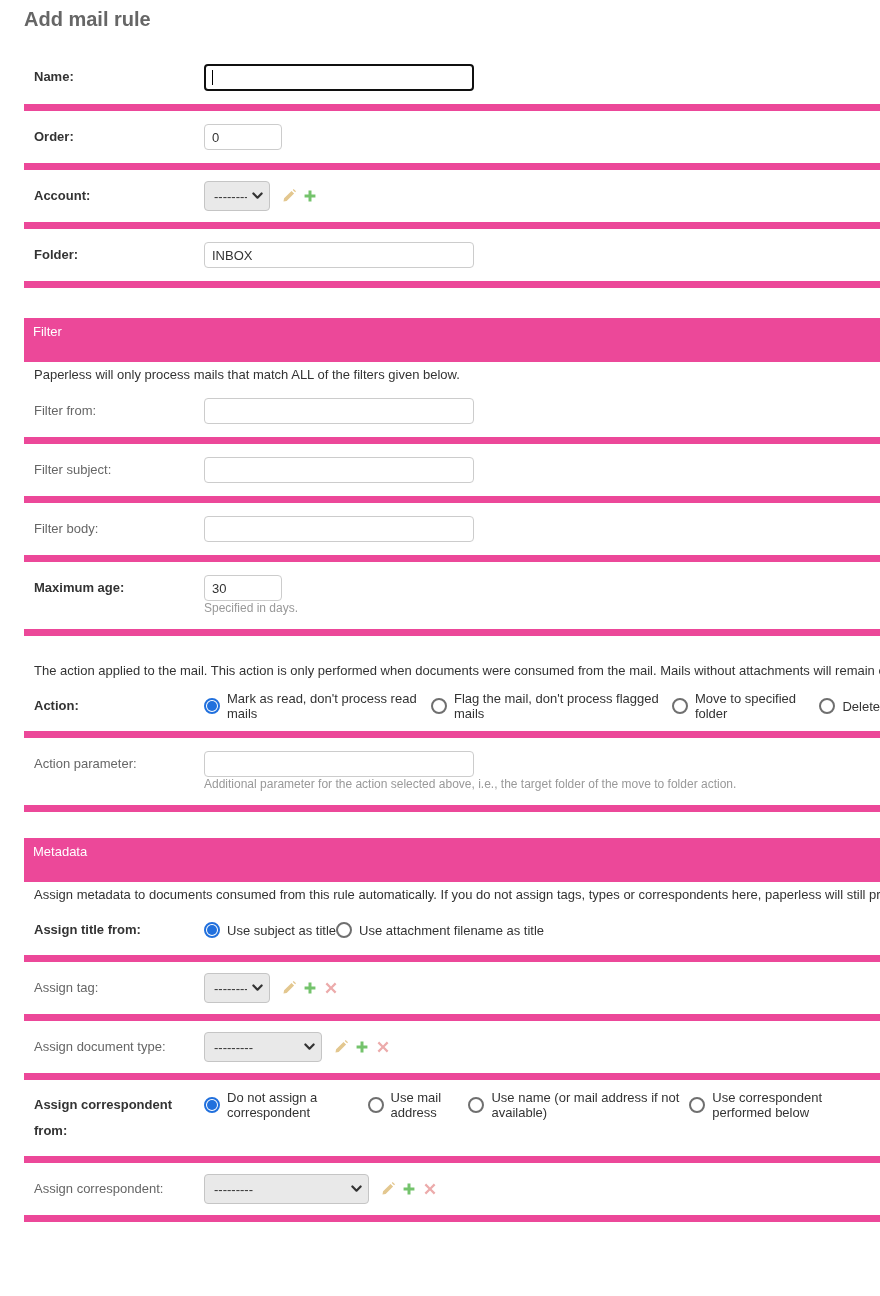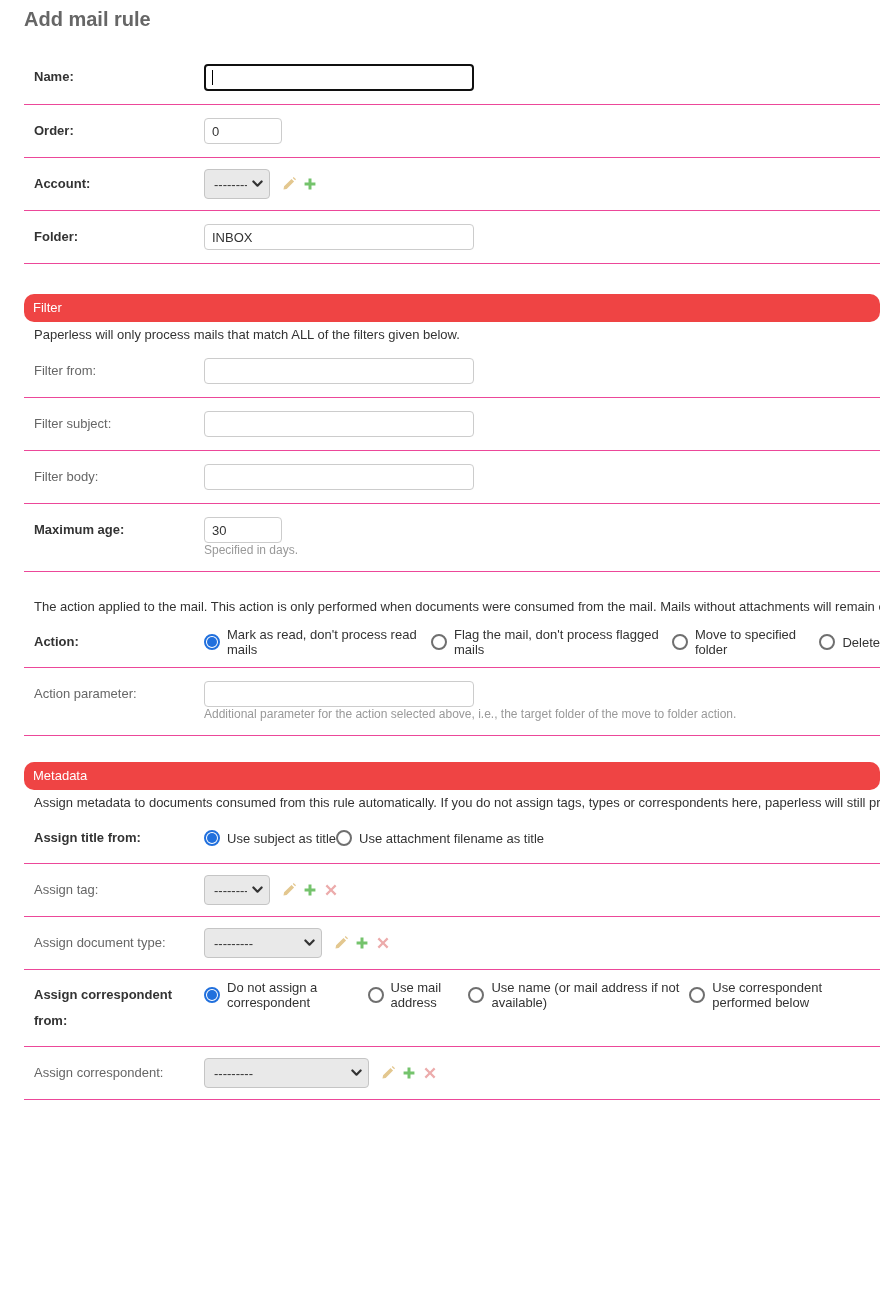--- a/index.html
+++ b/index.html
@@ -5,24 +5,24 @@
   html,body{margin:0;padding:0;background:#fff;}
   body{width:880px;height:1296px;overflow:hidden;
        font-family:"Liberation Sans","DejaVu Sans",sans-serif;font-size:13px;color:#333;}
   .page-title{margin:8px 0 0 24px;font-size:20px;font-weight:700;color:#666;}
   .content{margin-left:24px;}
   .fieldset{margin-top:0;}
   .fs-filter{margin-top:30px;}
   .fs-actions{margin-top:22px;}
   .fs-metadata{margin-top:26px;}
   .fieldset-first{margin-top:20px;}
-  .section-header{background:#ef4444;color:#fff;font-size:13px;line-height:28px;height:28px;
-                  padding-left:9px;font-weight:400;border-radius:10px;}
+  .section-header{background:#ec4899;color:#fff;font-size:13px;line-height:28px;height:44px;
+                  padding-left:9px;font-weight:400;}
   .desc{padding:5px 0 2px 10px;color:#333;line-height:16px;white-space:nowrap;overflow:hidden;}
-  .row{display:flex;align-items:flex-start;border-bottom:1px solid #ec4899;padding:13px 0 13px 10px;}
+  .row{display:flex;align-items:flex-start;border-bottom:7px solid #ec4899;padding:13px 0 13px 10px;}
   .row-select{padding:11px 0 11px 10px;}
   .row-radio{padding:12px 0 12px 10px;}
   .lbl{width:170px;flex:0 0 170px;line-height:26px;color:#666;padding-right:8px;box-sizing:border-box;}
   .lbl.req{font-weight:700;color:#333;}
   .lbl-sel{line-height:30px;}
   .lbl-rad{line-height:26px;}
   .field{display:flex;flex-direction:column;}
   .ctrl-line{display:flex;align-items:center;}
   .txt{box-sizing:border-box;height:26px;border:1px solid #ccc;border-radius:4px;padding:0 7px;
        font-family:inherit;font-size:13px;color:#333;background:#fff;outline:none;}

